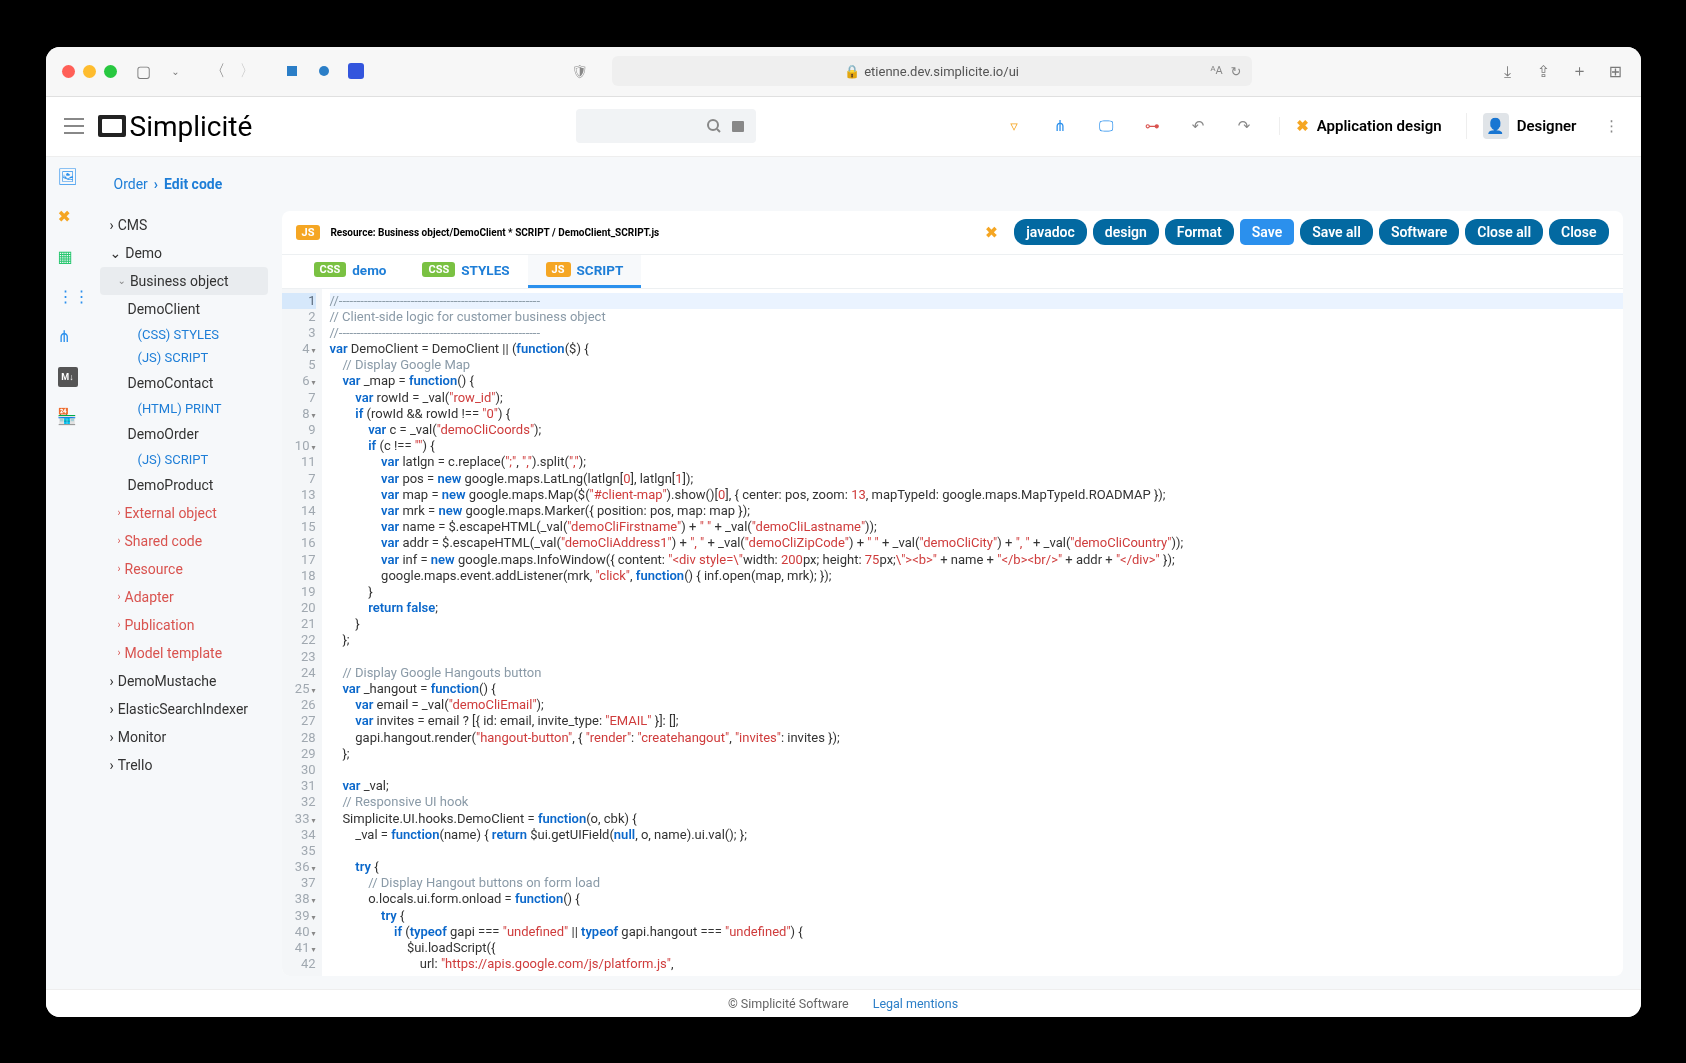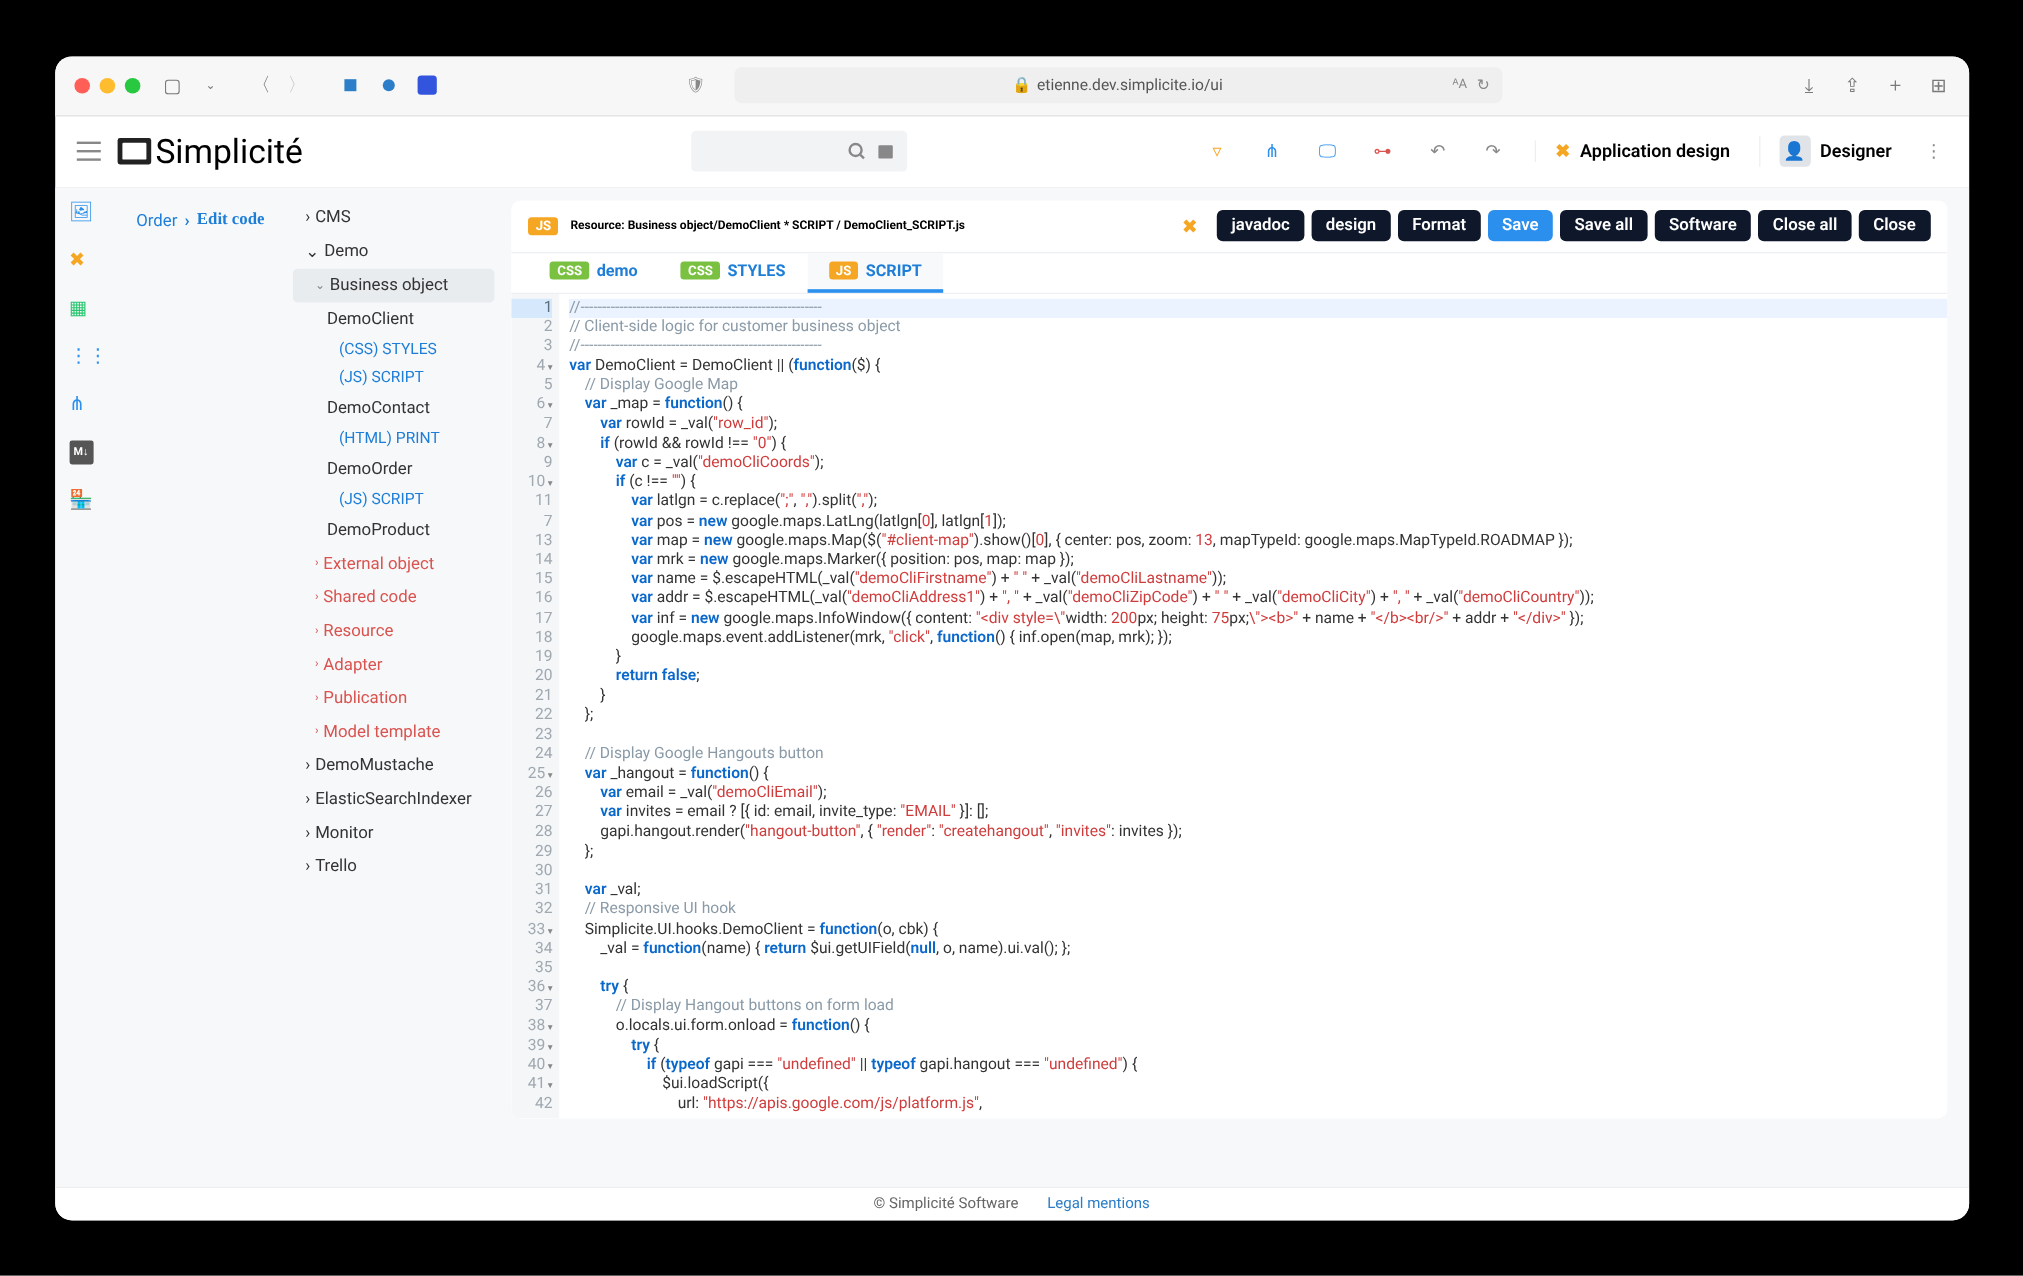--- a/index.html
+++ b/index.html
@@ -26,44 +26,44 @@
 .logo-icon { width: 28px; height: 22px; background: #222; position: relative; border-radius: 2px; }
 .logo-icon::after { content:''; position:absolute; top:4px; left:4px; right:4px; bottom:4px; background:#fff; border-radius:1px; }
 .search { width: 180px; height: 34px; background: #f1f3f5; border-radius: 4px; margin-left: 310px; display: flex; align-items: center; justify-content: flex-end; padding: 0 10px; gap: 8px; }
 .search svg { color: #888; }
 .hdr-icons { flex: 1; display: flex; align-items: center; justify-content: flex-end; gap: 24px; font-size: 15px; }
 .hdr-ic { width: 22px; height: 22px; display: flex; align-items: center; justify-content: center; cursor: pointer; }
 .hdr-btn { display: flex; align-items: center; gap: 8px; font-weight: 600; cursor: pointer; }
 .app-body { flex: 1; display: flex; overflow: hidden; background: #f6f8fa; }
 .icon-rail { width: 44px; display: flex; flex-direction: column; align-items: center; padding-top: 10px; gap: 20px; }
 .rail-ic { width: 20px; height: 20px; cursor: pointer; }
-.content { flex: 1; display: flex; flex-direction: row; overflow: hidden; padding: 10px 18px 0 10px; gap: 10px; }
+.content { flex: 1; display: flex; flex-direction: column; overflow: hidden; padding: 10px 18px 0 10px; gap: 10px; }
 .bc-row { display: flex; gap: 14px; align-items: flex-start; }
 .left-panel { width: 168px; display: flex; flex-direction: column; gap: 4px; }
 .breadcrumb { height: 34px; display: flex; align-items: center; padding: 0 14px; font-size: 14px; }
 .breadcrumb a { color: #1e7ed7; text-decoration: none; }
 .breadcrumb .sep { margin: 0 6px; color: #1e7ed7; font-weight: 700; }
-.breadcrumb .cur { color: #1e7ed7; font-weight: 700; font-family: Liberation Serif, serif; }
+.breadcrumb .cur { color: #1e7ed7; font-weight: 700; }
 .tree { font-size: 14px; }
 .tree-item { padding: 6px 10px; cursor: pointer; display: flex; align-items: center; gap: 4px; color: #333; }
 .tree-item.sel { background: #e9ecef; border-radius: 4px; }
 .tree-item .chev { font-size: 10px; color: #888; }
 .tree-item .chev.red { color: #d9534f; }
 .tree-leaf { padding: 4px 10px 4px 24px; color: #1e7ed7; font-size: 13px; cursor: pointer; }
 .tree-section { padding: 6px 10px; color: #333; cursor: pointer; display: flex; align-items: center; gap: 4px; }
 .tree-red { color: #d9534f; }
 .editor-area { flex: 1; display: flex; flex-direction: column; background: #fff; border-radius: 8px; overflow: hidden; }
 .ed-header { height: 44px; display: flex; align-items: center; padding: 0 14px; gap: 10px; border-bottom: 1px solid #edf0f2; }
 .ed-title { flex: 1; font-size: 10px; font-weight: 700; display: flex; align-items: center; gap: 10px; }
 .badge { padding: 1px 6px; border-radius: 3px; font-size: 11px; font-weight: 700; color: #fff; }
 .badge.js { background: #f5a623; }
 .badge.css { background: #7ac142; }
 .ed-btns { display: flex; gap: 6px; }
 .btn { padding: 5px 12px; border-radius: 5px; font-size: 14px; font-weight: 600; color: #fff; cursor: pointer; border: none; }
-.btn.g { background: #0f172a; }
+.btn.g { background: #0369a1; border-radius: 12px; }
 .btn.b { background: #2b90ed; }
 .tabs { height: 34px; display: flex; align-items: flex-end; padding: 0 14px; gap: 0; border-bottom: 1px solid #edf0f2; }
 .tab { padding: 7px 18px; font-size: 13.5px; font-weight: 700; display: flex; align-items: center; gap: 6px; cursor: pointer; color: #1e7ed7; border-bottom: 3px solid transparent; }
 .tab.active { border-bottom-color: #2b90ed; background: #f7f9fb; }
 .codewrap { flex: 1; display: flex; overflow: hidden; font-family: Menlo, Monaco, "Courier New", monospace; font-size: 13px; line-height: 16.2px; }
 .gutter { width: 40px; background: #f4f6f8; text-align: right; padding: 4px 6px 4px 0; color: #a0a8b0; user-select: none; }
 .gutter div { height: 16.2px; }
 .gutter .hl { background: #d6e8fb; color: #5b6b7b; }
 .gutter .fold::after { content: '▾'; font-size: 8px; margin-left: 2px; color: #888; }
 .code { flex: 1; padding: 4px 0 4px 8px; white-space: pre; overflow: hidden; color: #333; }

